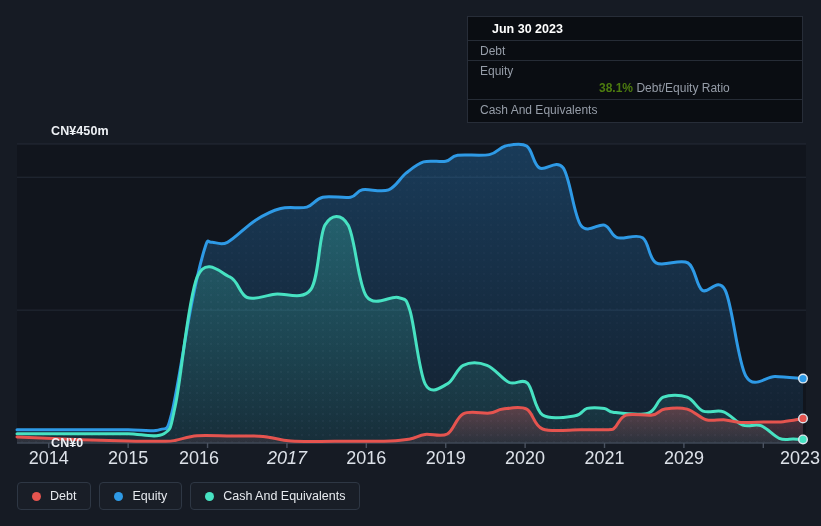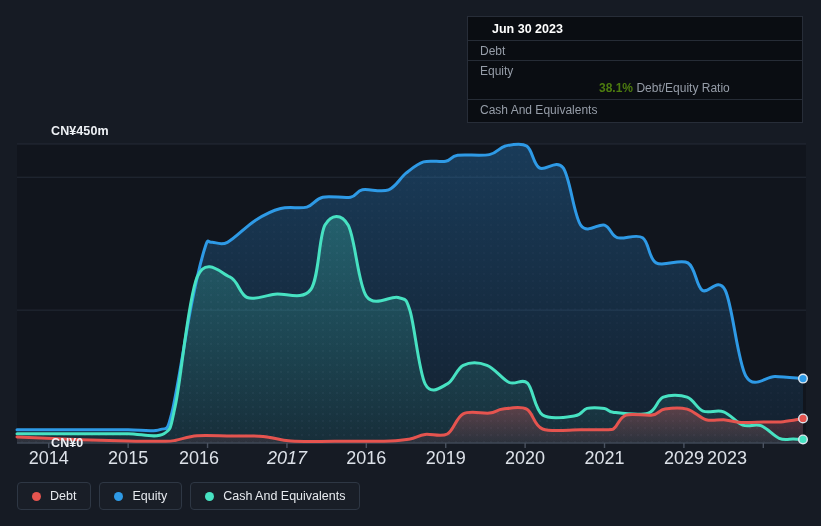--- a/index.html
+++ b/index.html
@@ -109,21 +109,21 @@
   <div id="year-labels">
       <div class="year-label" style="left: 26.7576px;">2014</div>
       <div class="year-label" style="left: 106.152px;">2015</div>
       <div class="year-label" style="left: 177px;">2016</div>
       <div class="year-label" style="left: 264.939px; font-style: italic;">2017</div>
       <div class="year-label" style="left: 344.333px;">2016</div>
       <div class="year-label" style="left: 423.727px;">2019</div>
       <div class="year-label" style="left: 503.121px;">2020</div>
       <div class="year-label" style="left: 582.515px; text-align: center;">2021</div>
       <div class="year-label" style="left: 661.909px;">2029</div>
-      <div class="year-label" style="left: 705px;">2023</div>
+      <div class="year-label" style="left: 778px;">2023</div>
     </div>
 
   <div class="tooltip">
     <div class="tt-title">Jun 30 2023</div>
     <div class="tt-row tt-sep">
       <span>Debt</span>
     </div>
     <div class="tt-row tt-sep">
       <span>Equity</span>
     </div>

